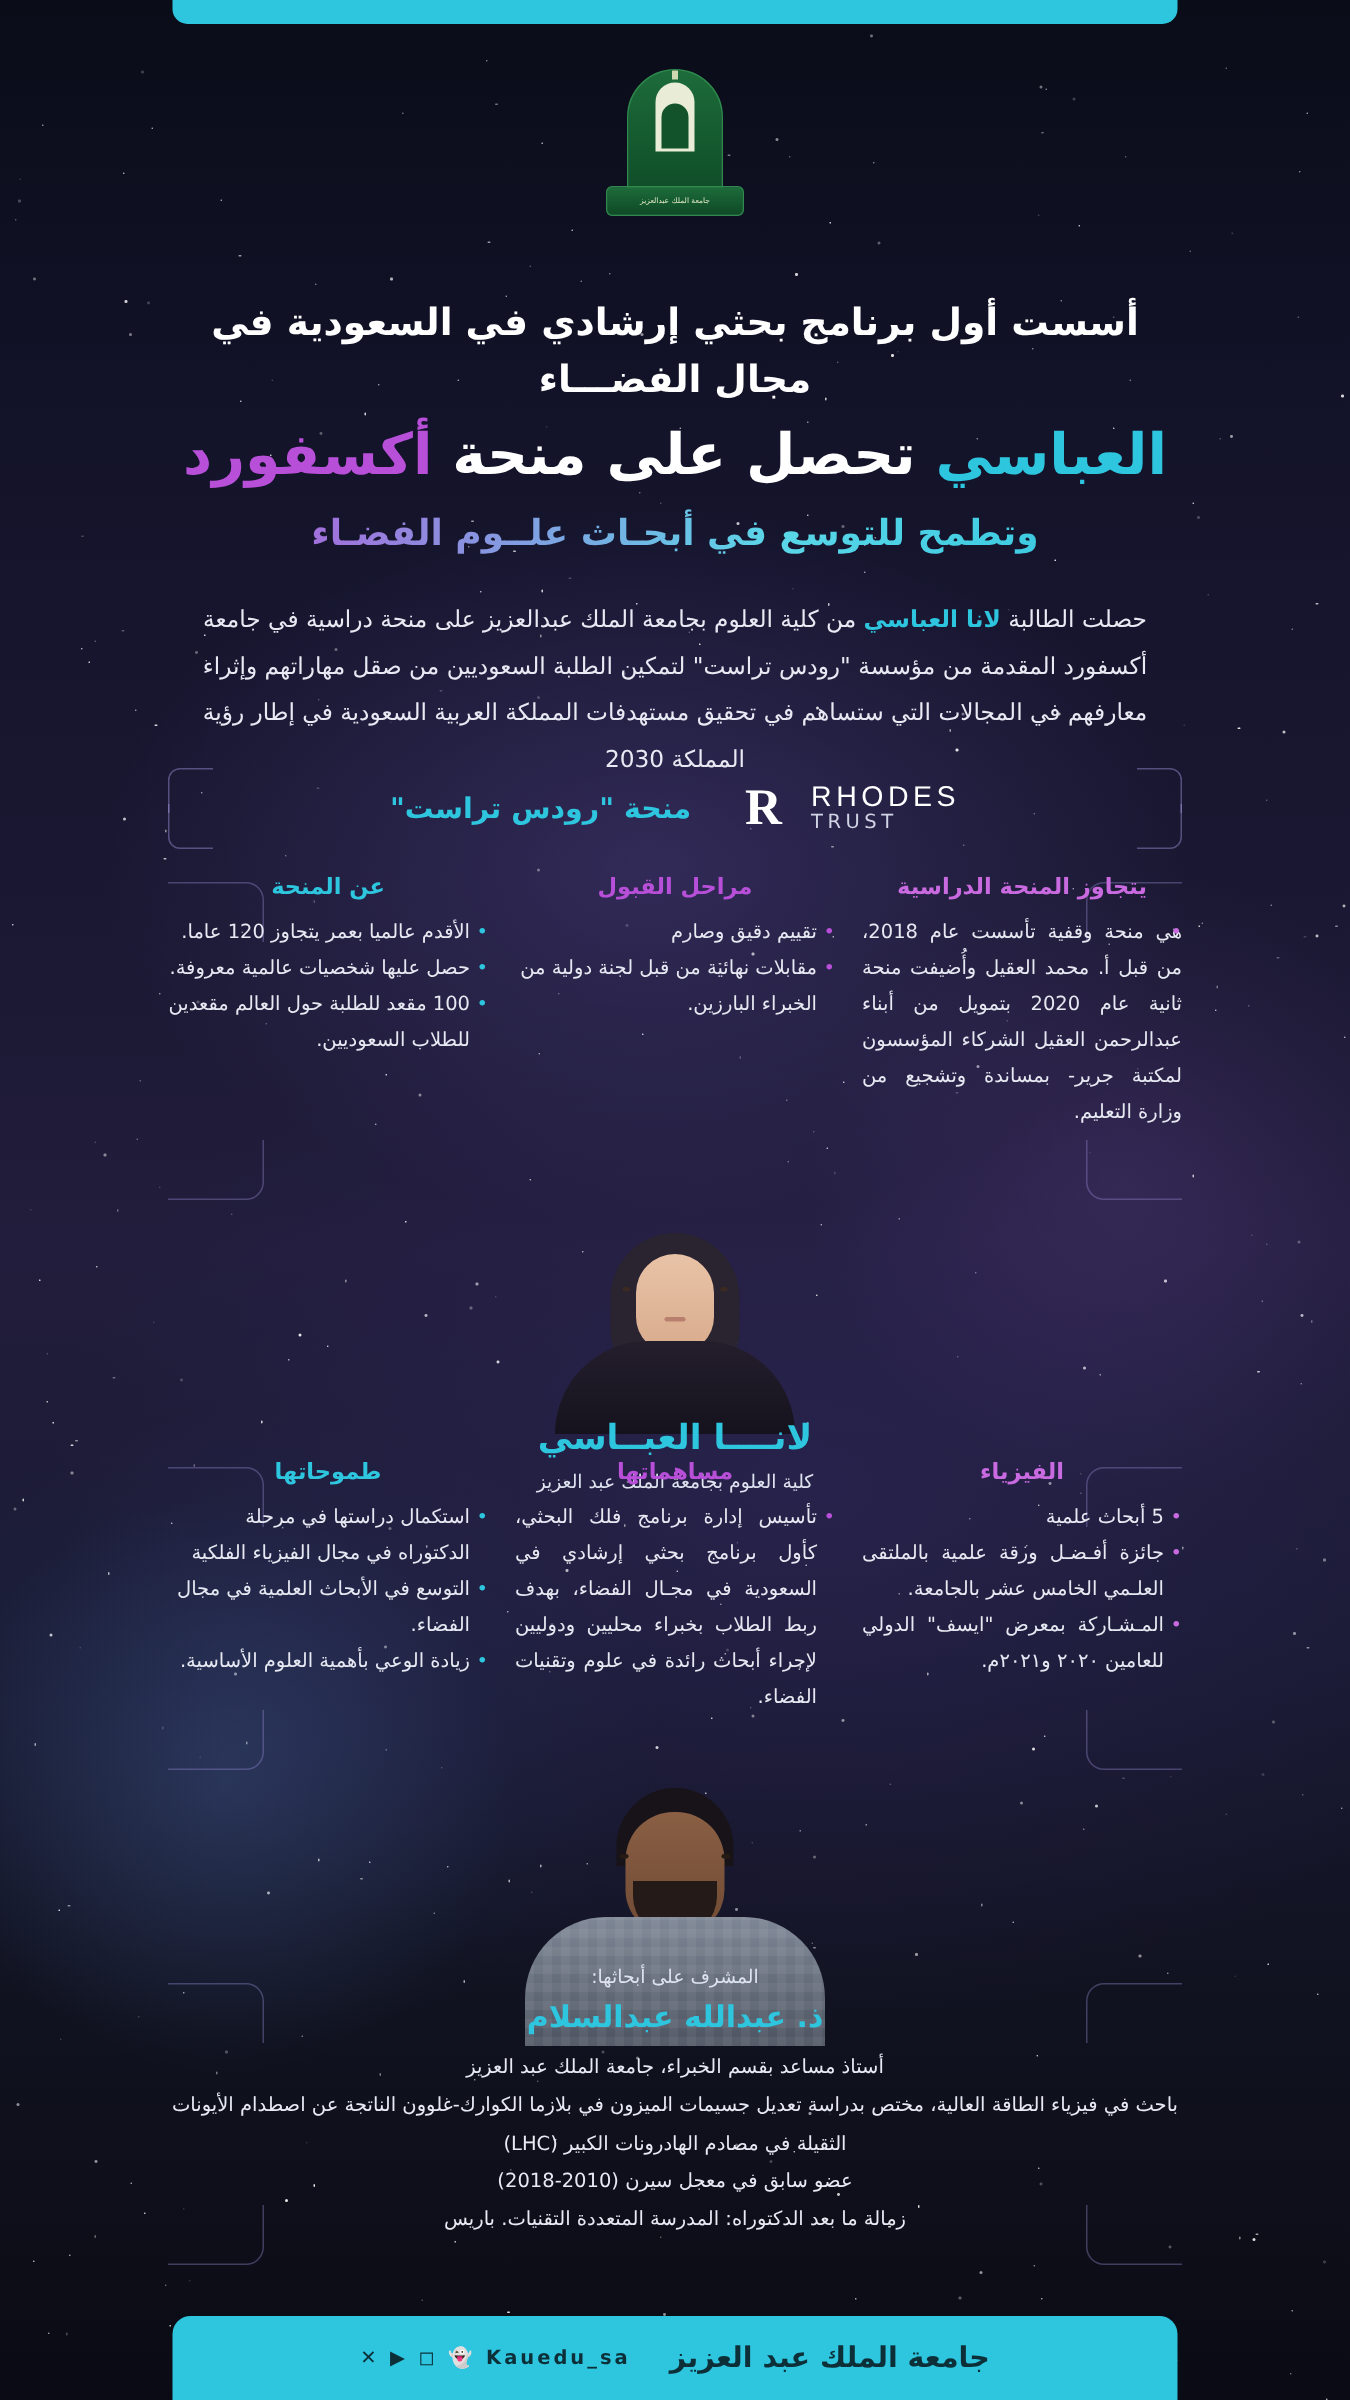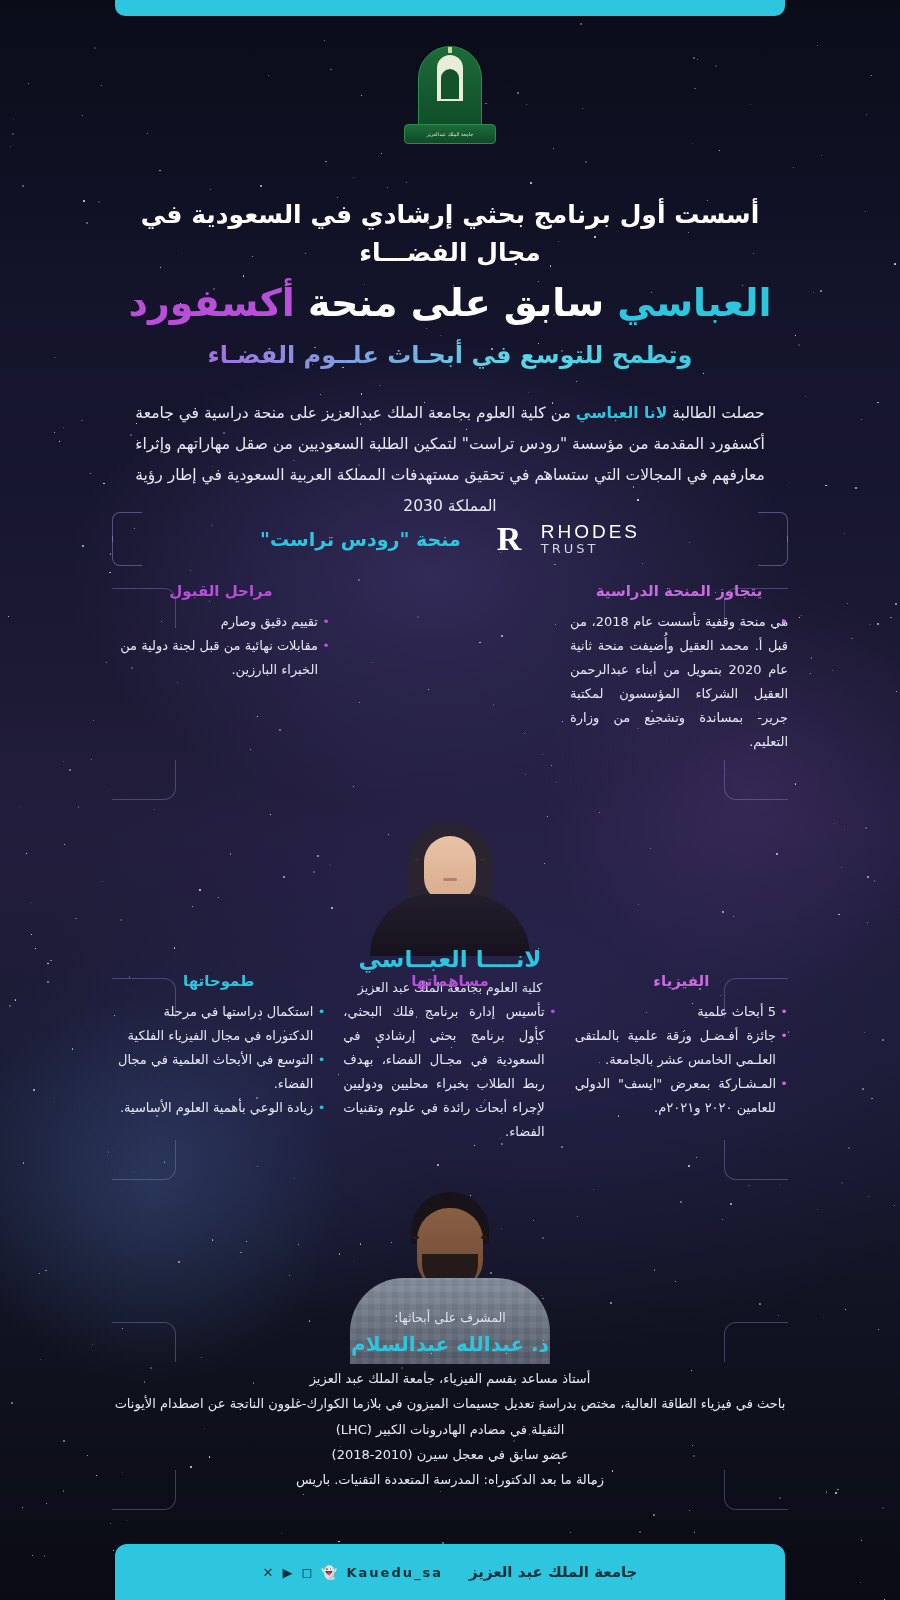--- a/index.html
+++ b/index.html
@@ -48,21 +48,21 @@
     border-bottom-left-radius: 10px; border-bottom-right-radius: 10px;
   }
   .bottombar {
     position: absolute; left: 115px; right: 115px; bottom: 0; height: 56px;
     background: #2ec5de;
     border-top-left-radius: 12px; border-top-right-radius: 12px;
     display: flex; align-items: center; justify-content: center; gap: 26px;
     color: #0b2b33;
   }
   .bottombar .uni-name {
-    font-size: 15px; font-weight: bold; color: #0c2f38; letter-spacing: .2px;
+    font-size: 19px; font-weight: bold; color: #0c2f38; letter-spacing: .2px;
   }
   .bottombar .social {
     display: flex; align-items: center; gap: 9px; direction: ltr;
     font-size: 14px; color: #0c2f38; font-weight: bold;
   }
   .bottombar .social .gl { font-size: 13px; line-height: 1; }
   .bottombar .handle { letter-spacing: 2px; font-size: 13px; }
 
   
   .logo-wrap {
@@ -706,21 +706,21 @@
       <div class="dome">
         <span class="spire"></span>
       </div>
       <div class="ribbon">جامعة الملك عبدالعزيز</div>
     </div>
   </div>
 
   <div class="head">
     <div class="h-line1">أسست أول برنامج بحثي إرشادي في السعودية في مجال الفضـــاء</div>
     <div class="h-line2">
-      <span class="cyan">العباسي</span><span> سابق على منحة </span><span class="accent">أكسفورد</span>
+      <span class="cyan">العباسي</span><span> تحصل على منحة </span><span class="accent">أكسفورد</span>
     </div>
     <div class="h-line3">وتطمح للتوسع في أبحـاث علــوم الفضـاء</div>
   </div>
 
   <div class="lead">
     <span>حصلت الطالبة </span><span class="name-accent">لانا العباسي</span><span> من كلية العلوم بجامعة الملك عبدالعزيز على منحة دراسية في جامعة أكسفورد المقدمة من مؤسسة "رودس تراست" لتمكين الطلبة السعوديين من صقل مهاراتهم وإثراء معارفهم في المجالات التي ستساهم في تحقيق مستهدفات المملكة العربية السعودية في إطار رؤية المملكة 2030</span>
   </div>
 
   <div class="rhodes-band">
     <span class="corner tl"></span>
@@ -749,20 +749,28 @@
         <li style="padding-right:0;">هي منحة وقفية تأسست عام 2018، من قبل أ. محمد العقيل وأُضيفت منحة ثانية عام 2020 بتمويل من أبناء عبدالرحمن العقيل الشركاء المؤسسون لمكتبة جرير- بمساندة وتشجيع من وزارة التعليم.</li>
       </ul>
     </div>
     <div class="col c2">
       <h3>مراحل القبول</h3>
       <ul>
         <li>تقييم دقيق وصارم</li>
         <li>مقابلات نهائية من قبل لجنة دولية من الخبراء البارزين.</li>
       </ul>
     </div>
+    <div class="col c3">
+      <h3>عن المنحة</h3>
+      <ul>
+        <li>الأقدم عالميا بعمر يتجاوز 120 عاما.</li>
+        <li>حصل عليها شخصيات عالمية معروفة.</li>
+        <li>100 مقعد للطلبة حول العالم مقعدين للطلاب السعوديين.</li>
+      </ul>
+    </div>
   </div>
 
   <div class="person1">
     <div class="p1-head"></div>
     <div class="p1-face"></div>
     <span class="p1-eye l"></span>
     <span class="p1-eye r"></span>
     <span class="p1-mouth"></span>
     <div class="p1-body"></div>
   </div>
@@ -809,21 +817,21 @@
   </div>
 
   <span class="frame f-tr" style="left:112px; top:1322px;"></span>
   <span class="frame f-tl" style="right:112px; top:1322px;"></span>
   <span class="frame f-br" style="left:112px; top:1470px;"></span>
   <span class="frame f-bl" style="right:112px; top:1470px;"></span>
 
   <div class="sup-label">المشرف على أبحاثها:</div>
   <div class="sup-name">ذ. عبدالله عبدالسلام</div>
   <div class="sup-lines">
-    <div>أستاذ مساعد بقسم الفيزياء، جامعة الملك عبد العزيز</div>
+    <div>أستاذ مساعد بقسم الخبراء، جامعة الملك عبد العزيز</div>
     <div>باحث في فيزياء الطاقة العالية، مختص بدراسة تعديل جسيمات الميزون في بلازما الكوارك-غلوون الناتجة عن اصطدام الأيونات الثقيلة في مصادم الهادرونات الكبير (LHC)</div>
     <div>عضو سابق في معجل سيرن (2010-2018)</div>
     <div>زمالة ما بعد الدكتوراه: المدرسة المتعددة التقنيات. باريس</div>
   </div>
 
   <div class="bottombar">
     <span class="uni-name">جامعة الملك عبد العزيز</span>
     <span class="social">
       <span class="gl">✕</span>
       <span class="gl">▶</span>

